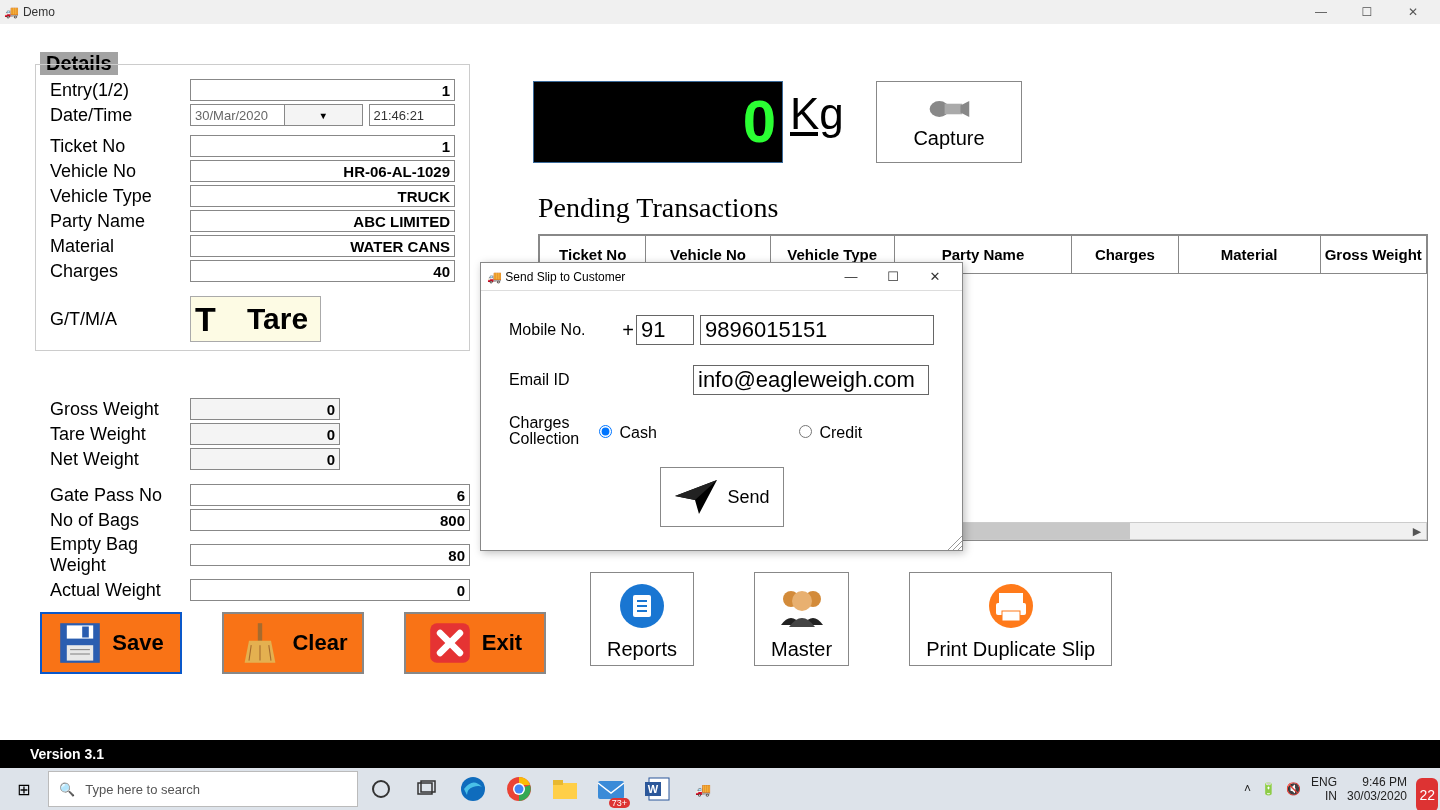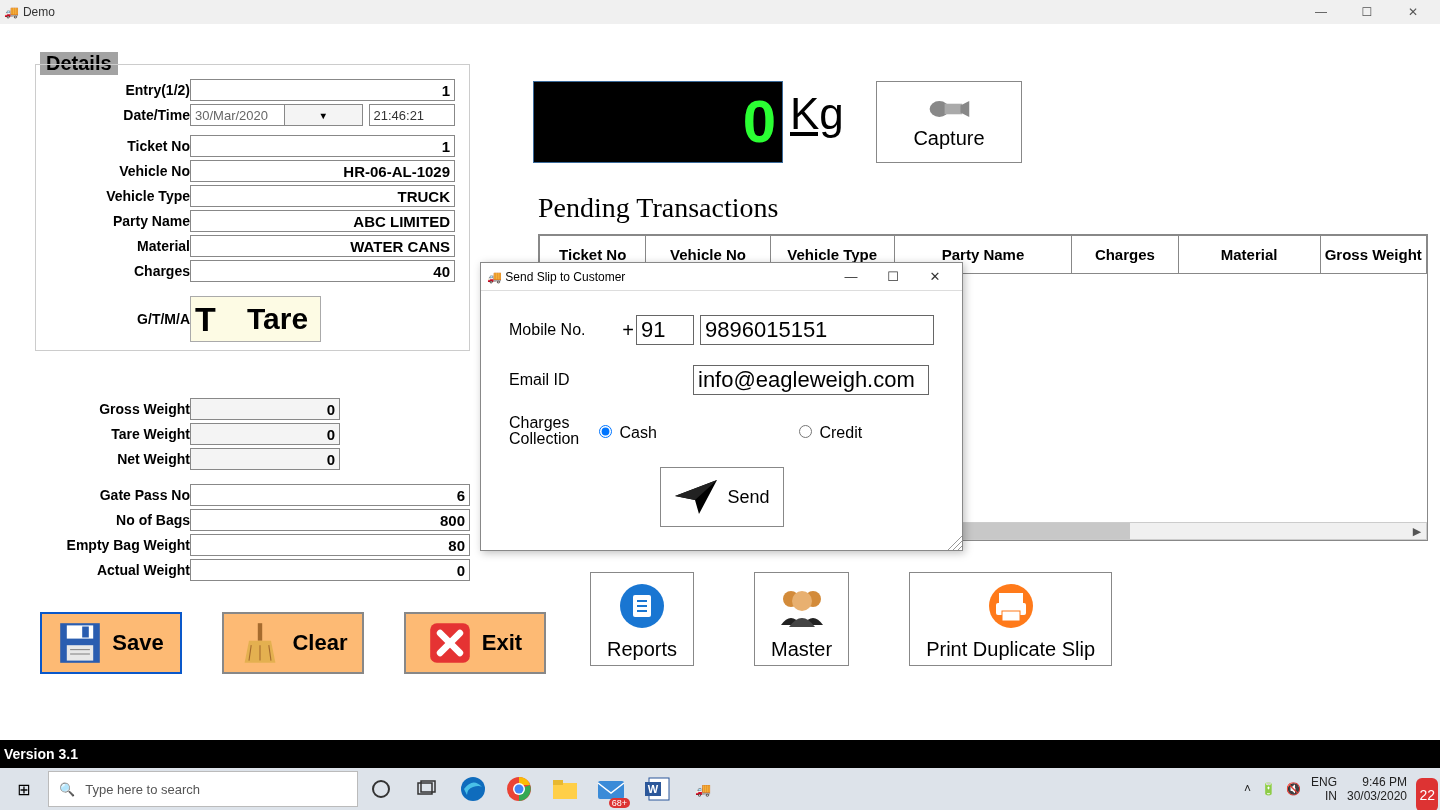--- a/index.html
+++ b/index.html
@@ -11,21 +11,21 @@
 .titlebar .spacer { flex: 1; }
 .titlebar .win-btn { width: 46px; text-align: center; font-size: 12px; color: #555; cursor: default; }
 
 
 .content { position: relative; padding: 20px 30px; height: 716px; }
 
 
 .details-panel { position: absolute; left: 35px; top: 40px; width: 435px; border: 1px solid #ccc; padding: 14px 14px 8px 14px; }
 .details-legend { position: absolute; left: 40px; top: 28px; background: #a3a3a3; padding: 0 6px; font-weight: bold; font-size: 20px; color: #000; }
 .row { display: flex; align-items: center; margin-bottom: 3px; }
-.row label { width: 140px; font-size: 14px; font-weight: bold; color: #000; text-align: right; }
+.row label { width: 140px; font-size: 18px; font-weight: normal; color: #000; }
 .row input { flex: 1; height: 22px; border: 1px solid #888; padding: 0 4px; font-size: 15px; text-align: right; font-weight: bold; background: #fff; }
 .row .date-in { width: 95px; text-align: left; font-weight: normal; color: #666; font-size: 13px; }
 .row .time-in { width: 60px; text-align: left; font-weight: normal; color: #333; font-size: 13px; margin-left: 6px; }
 .row .dd { width: 16px; border-left: none; background: #f4f4f4; font-size: 10px; text-align: center; padding: 0; }
 
 .tare-box { display: inline-flex; align-items: center; border: 1px solid #aaa; background: #fdfbe4; height: 46px; margin-left: 0; }
 .tare-t { width: 36px; font: 900 34px/1 Arial; text-align: left; padding-left: 4px; }
 .tare-text { font: bold 30px/1 Arial; padding: 0 12px 0 20px; }
 
 .wgroup { margin-top: 18px; }
@@ -45,21 +45,21 @@
 .pending-title { position: absolute; left: 538px; top: 170px; font: 400 28px/1 "Times New Roman", serif; }
 .ptable { position: absolute; left: 538px; top: 210px; width: 890px; border: 1px solid #888; }
 .ptable th { border: 1px solid #888; padding: 10px 4px; font-size: 15px; font-weight: bold; background: #fff; }
 .ptable-body { height: 248px; border-top: none; }
 .hscroll { height: 18px; background: #f0f0f0; border: 1px solid #ccc; position: relative; }
 .hscroll .thumb { position: absolute; left: 0; width: 590px; height: 100%; background: #c8c8c8; }
 .hscroll .rarrow { position: absolute; right: 0; width: 18px; height: 100%; text-align: center; font-size: 11px; line-height: 16px; color: #555; }
 
 
 .actions-left { position: absolute; left: 40px; top: 588px; display: flex; gap: 40px; }
-.abtn { width: 142px; height: 62px; border: 2px solid #888; display: flex; align-items: center; justify-content: center; gap: 10px; font: bold 22px/1 Arial; background: #fdba74; cursor: default; }
+.abtn { width: 142px; height: 62px; border: 2px solid #888; display: flex; align-items: center; justify-content: center; gap: 10px; font: bold 22px/1 Arial; background: #f97316; cursor: default; }
 .abtn.selected { border-color: #0a58ca; }
 .abtn svg { width: 44px; height: 44px; }
 
 
 .navbtns { position: absolute; left: 590px; top: 548px; display: flex; gap: 60px; }
 .nbtn { border: 1px solid #888; display: flex; flex-direction: column; align-items: center; justify-content: center; padding: 8px 16px 4px; background: #fff; cursor: default; }
 .nbtn svg { width: 54px; height: 54px; }
 .nbtn span { font: 400 20px/1.2 Arial; margin-top: 2px; }
 
 
@@ -74,21 +74,21 @@
 .modal input[type=text] { height: 30px; border: 1px solid #666; font: 400 22px/1 Arial; padding: 0 4px; }
 .modal .cc { width: 58px; }
 .modal .num { width: 234px; margin-left: 6px; }
 .modal .email { width: 236px; border-color: #2a7bd8; margin-left: 44px; }
 .modal .radios { display: flex; gap: 60px; font: 400 18px/1 Arial; margin-left: 10px; }
 .modal .sendbtn { width: 124px; height: 60px; border: 1px solid #888; margin: 10px auto 0; display: flex; align-items: center; justify-content: center; gap: 8px; font: 400 18px/1 Arial; background: #fff; }
 .modal .sendbtn svg { width: 46px; height: 38px; }
 .modal .resize { position: absolute; right: 0; bottom: 0; width: 14px; height: 14px; }
 
 
-.version-bar { position: absolute; left: 0; top: 740px; width: 100%; height: 28px; background: #000; color: #fff; font: bold 14px/28px Arial; padding-left: 4px; }
+.version-bar { position: absolute; left: 0; top: 740px; width: 100%; height: 28px; background: #000; color: #fff; font: bold 14px/28px Arial; padding-left: 30px; }
 
 
 .taskbar { position: absolute; left: 0; bottom: 0; width: 100%; height: 42px; background: #dde3ea; display: flex; align-items: center; font-size: 13px; }
 .taskbar .start { width: 48px; text-align: center; font-size: 16px; }
 .taskbar .search { flex: 0 0 310px; height: 36px; background: #fff; border: 1px solid #bbb; display: flex; align-items: center; padding-left: 10px; color: #555; gap: 10px; }
 .taskbar .tbtn { width: 46px; height: 42px; display: flex; align-items: center; justify-content: center; }
 .taskbar .tbtn .dot { width: 18px; height: 18px; border: 2px solid #333; border-radius: 50%; }
 .taskbar .spacer { flex: 1; }
 .taskbar .tray { display: flex; align-items: center; gap: 10px; padding-right: 8px; font-size: 12px; color: #222; }
 .taskbar .tray .col { text-align: right; line-height: 1.2; }
@@ -364,21 +364,21 @@
       <svg width="28" height="24">
         <rect x="2" y="6" width="24" height="16" fill="#ffcf48"></rect>
         <rect x="2" y="3" width="10" height="5" fill="#e8b830"></rect>
       </svg>
     </div>
   <div class="tbtn" style="position:relative">
       <svg width="30" height="24">
         <rect x="2" y="4" width="26" height="18" rx="2" fill="#3a8bd8"></rect>
         <path d="M2 6 L15 16 L28 6" stroke="#fff" fill="none" stroke-width="1.5"></path>
       </svg>
-      <span style="position:absolute;bottom:2px;right:4px;background:#d33;color:#fff;font-size:9px;padding:0 3px;border-radius:6px">68+</span>
+      <span style="position:absolute;bottom:2px;right:4px;background:#d33;color:#fff;font-size:9px;padding:0 3px;border-radius:6px">73+</span>
     </div>
   <div class="tbtn">
       <svg width="28" height="28">
         <rect x="6" y="3" width="20" height="22" fill="#fff" stroke="#2b579a"></rect>
         <rect x="2" y="7" width="16" height="14" fill="#2b579a"></rect>
         <text x="10" y="18" fill="#fff" font-size="11" font-weight="bold" text-anchor="middle">W</text>
       </svg>
     </div>
   <div class="tbtn">🚚</div>
   <div class="spacer"></div>

